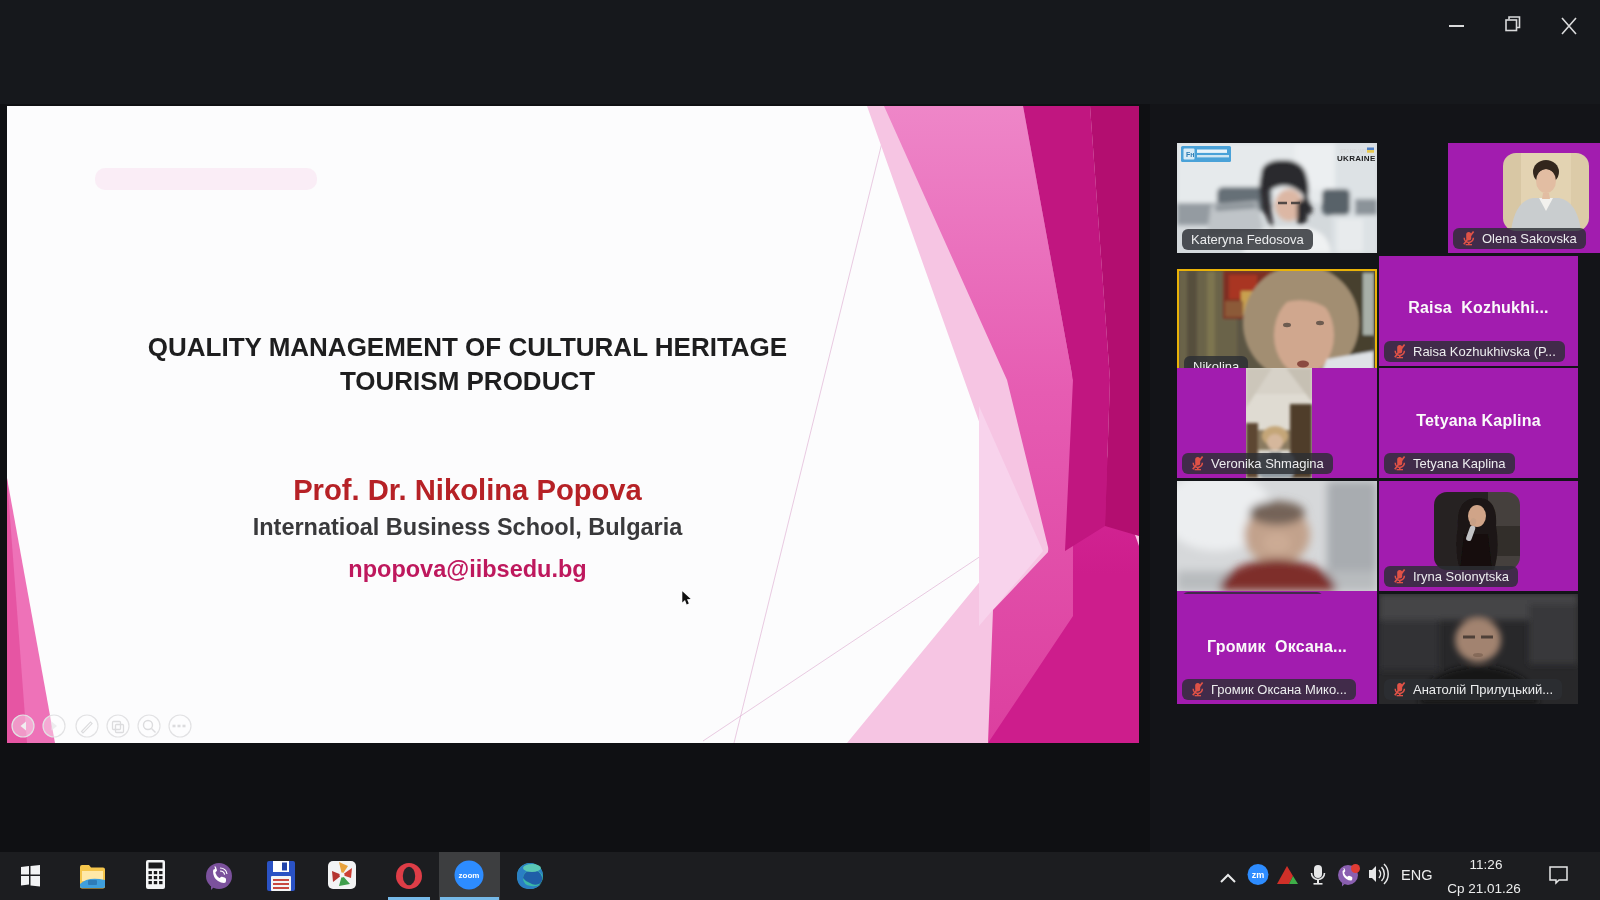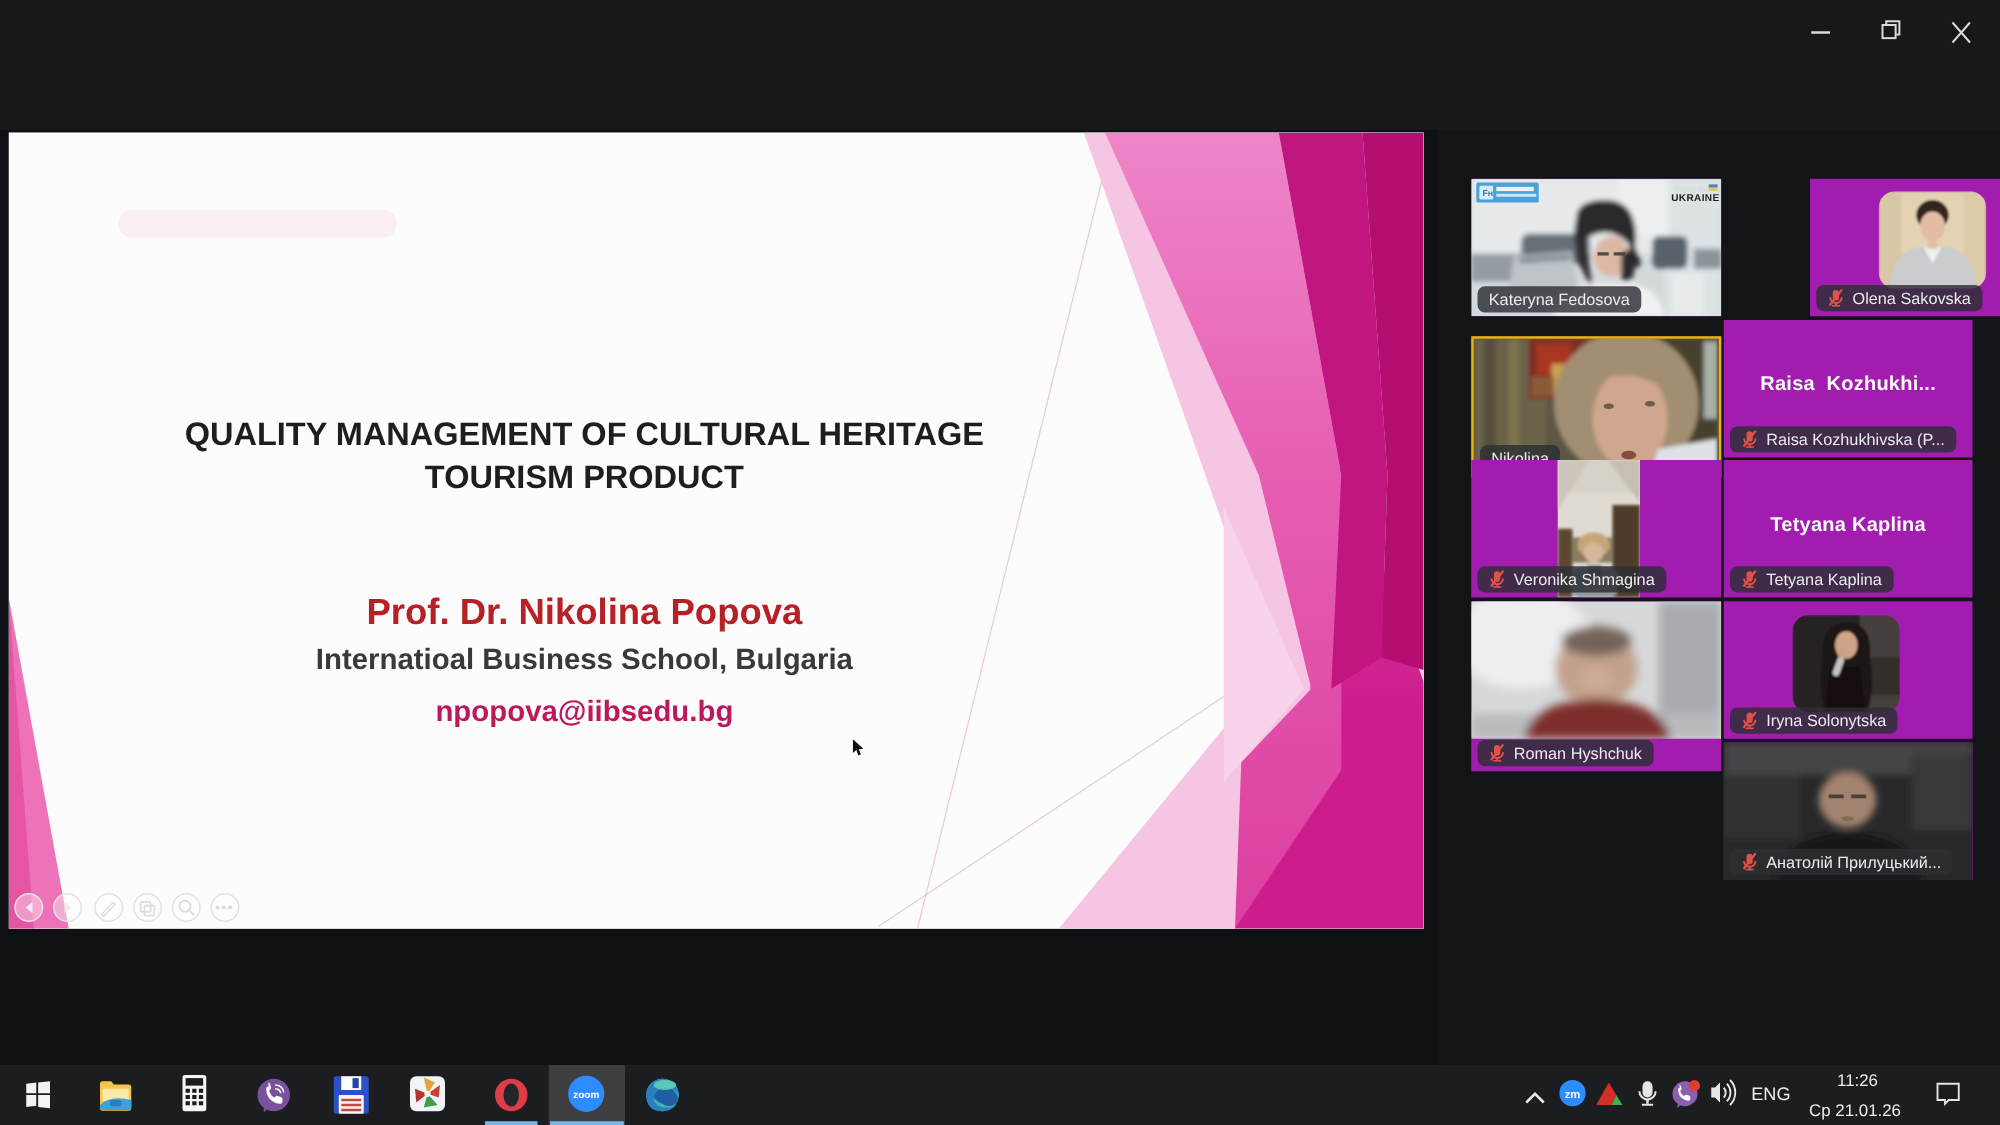--- a/index.html
+++ b/index.html
@@ -284,20 +284,26 @@
         <path d="M30 42 L54 42 L58 78 L26 78 Z" fill="#120e10"></path>
         <rect x="34" y="33" width="5.5" height="16" rx="2.7" fill="#c2c3c5" transform="rotate(20 36 41)"></rect>
         <ellipse cx="39" cy="30" rx="3" ry="4" fill="#c8a086" transform="rotate(18 39 30)"></ellipse>
       </g>
     </svg>
     <div class="lbl"><svg width="13" height="15" viewBox="0 0 13 15">
           <use href="#micoff"></use>
         </svg>Iryna Solonytska</div>
   </div>
 
+  <div class="abs tile" style="left:1177px;top:594px;width:200px;height:110px;">
+    <div class="bigname" style="top:44px;">Громик&nbsp; Оксана...</div>
+    <div class="lbl"><svg width="13" height="15" viewBox="0 0 13 15">
+          <use href="#micoff"></use>
+        </svg>Громик Оксана Мико...</div>
+  </div>
 
   <div class="abs tile" style="left:1379px;top:594px;width:199px;height:110px;text-decoration:underline;">
     <svg width="199" height="110" viewBox="0 0 199 110">
       <defs>
           <filter id="bl5" x="-20%" y="-20%" width="140%" height="140%">
             <feGaussianBlur stdDeviation="3"></feGaussianBlur>
           </filter>
         </defs>
       <rect width="199" height="110" fill="#28282a"></rect>
       <g filter="url(#bl5)">

